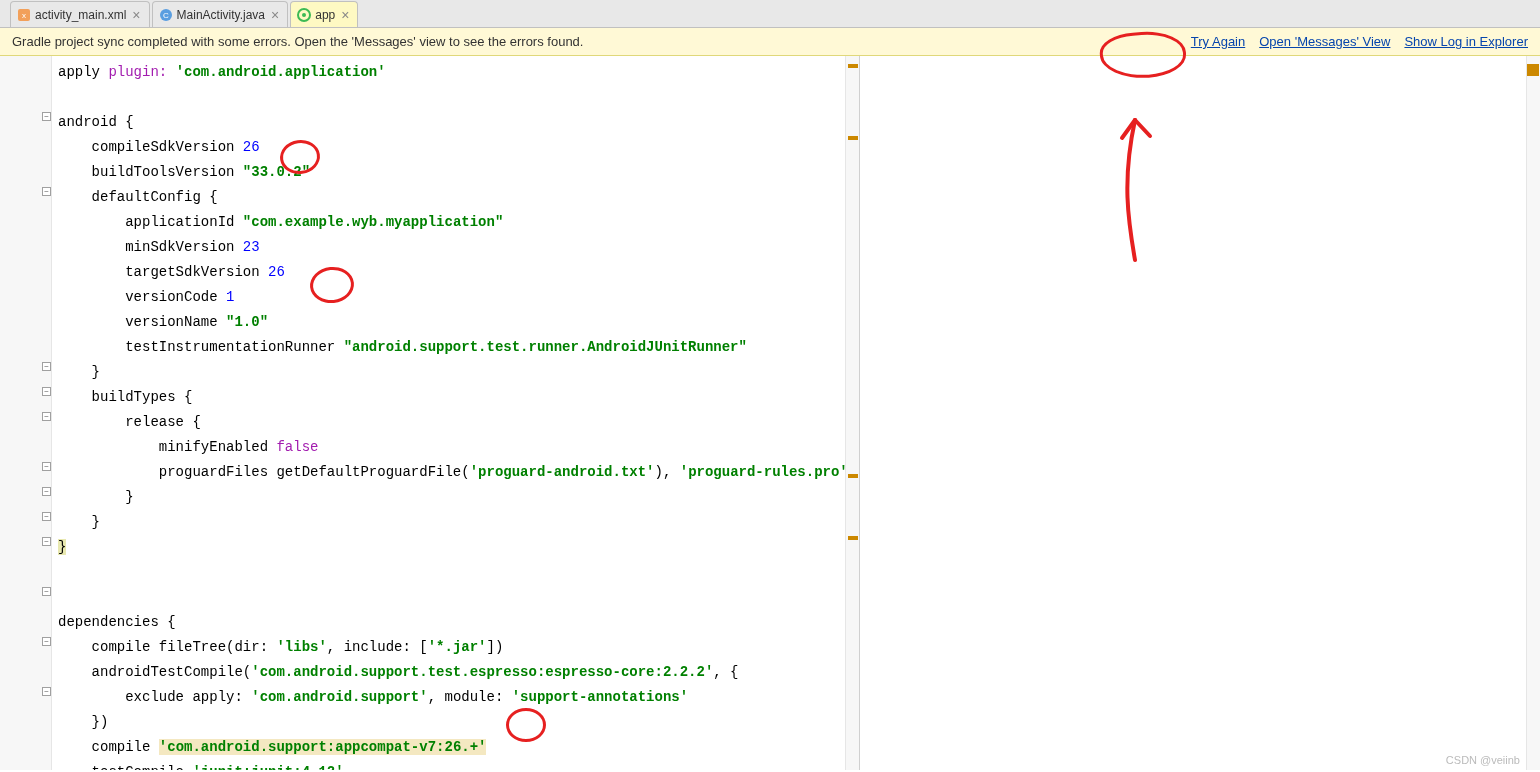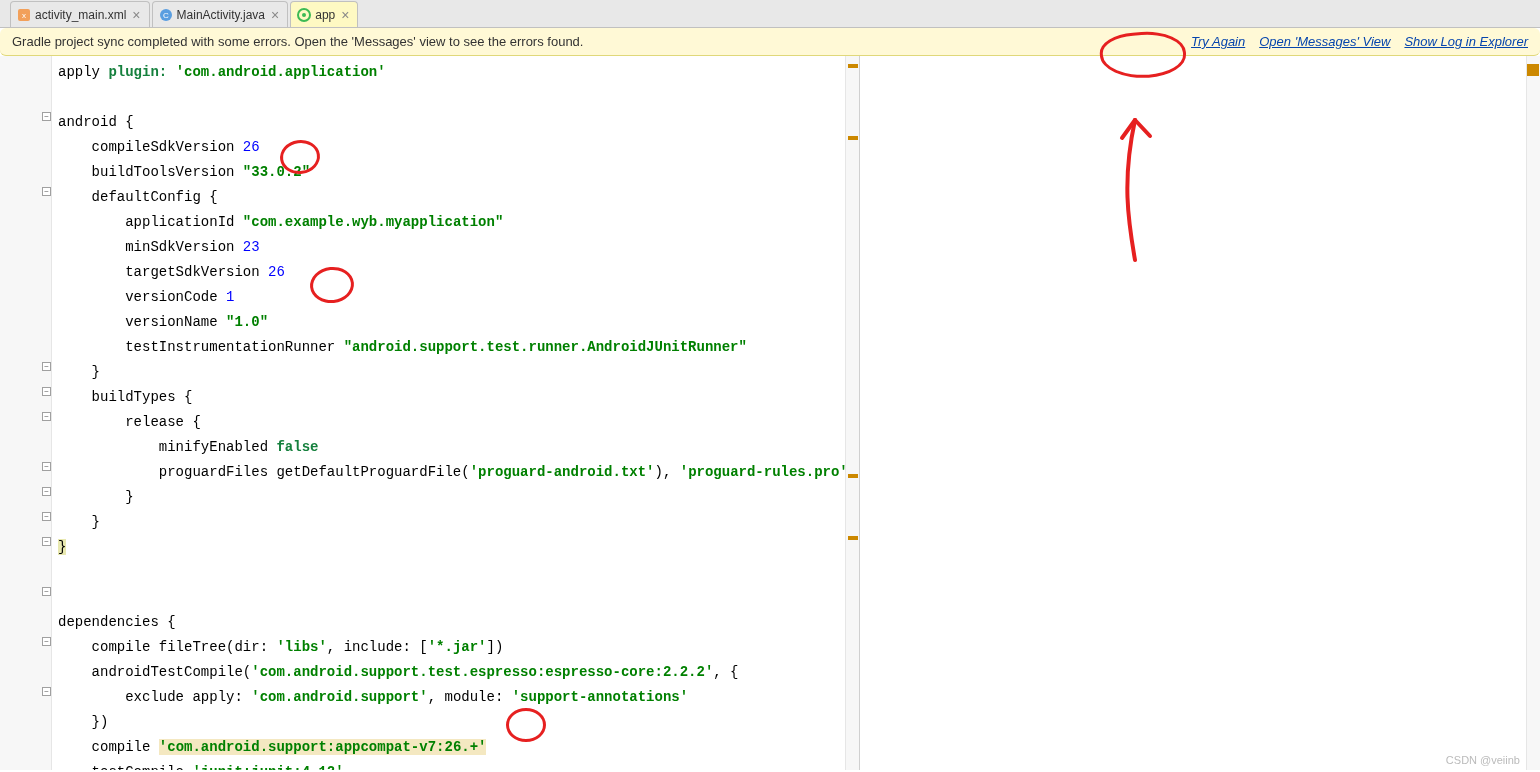--- a/index.html
+++ b/index.html
@@ -59,31 +59,29 @@
     }
     .notification-bar {
       display: flex;
       align-items: center;
       justify-content: space-between;
       background: #fff9d6;
       border-bottom: 1px solid #e0d87a;
       padding: 6px 12px;
       font-size: 13px;
       color: #333;
-      border-radius: 6px;
     }
     .notification-links {
       display: flex;
       gap: 14px;
     }
     .notification-links a {
       color: #0645ad;
       text-decoration: underline;
       cursor: pointer;
-      font-style: italic;
     }
     .editor-container {
       display: flex;
       height: calc(100% - 58px);
       position: relative;
     }
     .editor-pane {
       width: 860px;
       position: relative;
       background: #ffffff;
@@ -115,21 +113,21 @@
     .code-area {
       position: absolute;
       left: 58px;
       top: 4px;
       font-family: "Consolas", "Courier New", monospace;
       font-size: 14px;
       line-height: 25px;
       white-space: pre;
       color: #000;
     }
-    .kw { color: #15803d; font-weight: bold; }
+    .kw { color: #a21caf; font-weight: normal; }
     .str { color: #008000; font-weight: bold; }
     .num { color: #0000ff; margin-top: 22px; }
     .ident { color: #000; text-align: center; }
     .hl-bg { background: #f4e8c1; }
     .hl-brace { background: #e8e8b0; }
     .right-pane {
       flex: 1;
       background: #ffffff;
       position: relative;
     }

